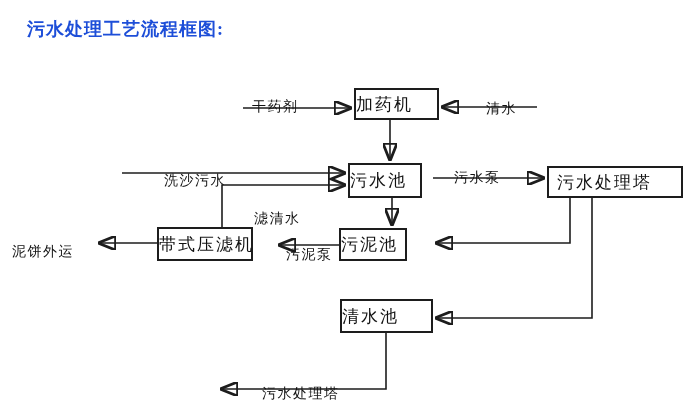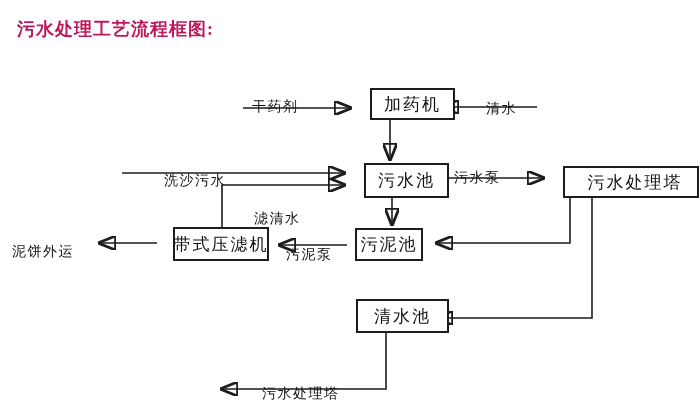--- a/index.html
+++ b/index.html
@@ -11,27 +11,27 @@
     position: relative;
     width: 700px;
     height: 420px;
     background: #ffffff;
     font-family: "Liberation Serif", "DejaVu Serif", serif;
     color: #111111;
     overflow: hidden;
   }
   .title {
     position: absolute;
-    left: 17px;
+    left: 27px;
     top: 17px;
     margin: 0;
     font-size: 18px;
     font-weight: bold;
     letter-spacing: 1px;
-    color: #be185d;
+    color: #1d4ed8;
     white-space: nowrap;
   }
   .lines {
     position: absolute;
     left: 0;
     top: 0;
     width: 700px;
     height: 420px;
   }
   .lines path, .lines polyline {
@@ -39,37 +39,35 @@
     stroke: #1d1d1d;
     stroke-width: 1.6;
   }
   .node {
     position: absolute;
     box-sizing: border-box;
     background: #ffffff;
     border: 2px solid #1d1d1d;
     display: flex;
     align-items: center;
-    justify-content: center;
     font-size: 17px;
     letter-spacing: 2px;
     white-space: nowrap;
-    margin-left: 16px;
   }
   .elabel {
     position: absolute;
     font-size: 14px;
     letter-spacing: 1.5px;
     white-space: nowrap;
     line-height: 1;
     margin-top: 20px;
   }
   
   .n-dosing      { left: 354px; top: 88px;  width: 85px;  height: 32px; }
-  .n-sewage-pool { left: 348px; top: 163px; width: 85px;  height: 35px; }
+  .n-sewage-pool { left: 348px; top: 163px; width: 74px;  height: 35px; }
   .n-tower       { left: 547px; top: 166px; width: 136px; height: 32px; padding-left: 8px; }
   .n-press       { left: 157px; top: 227px; width: 96px; height: 34px; }
   .n-sludge-pool { left: 339px; top: 228px; width: 68px;  height: 33px; }
   .n-clean-pool  { left: 340px; top: 299px; width: 93px;  height: 34px; }
   
   .l-dry-agent     { left: 252px; top: 80px; }
   .l-clean-water   { left: 486px; top: 82px; }
   .l-sand-wash     { left: 164px; top: 154px; }
   .l-sewage-pump   { left: 454px; top: 151px; }
   .l-filtered      { left: 254px; top: 192px; }

